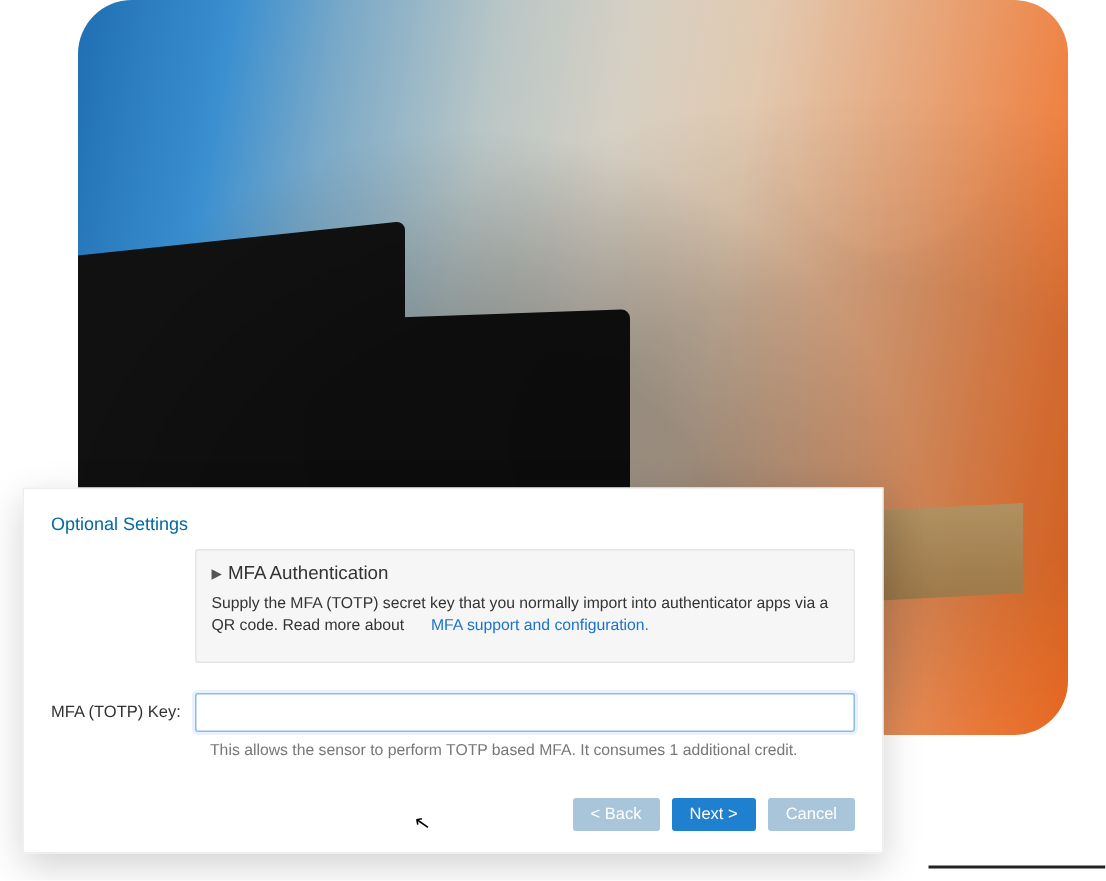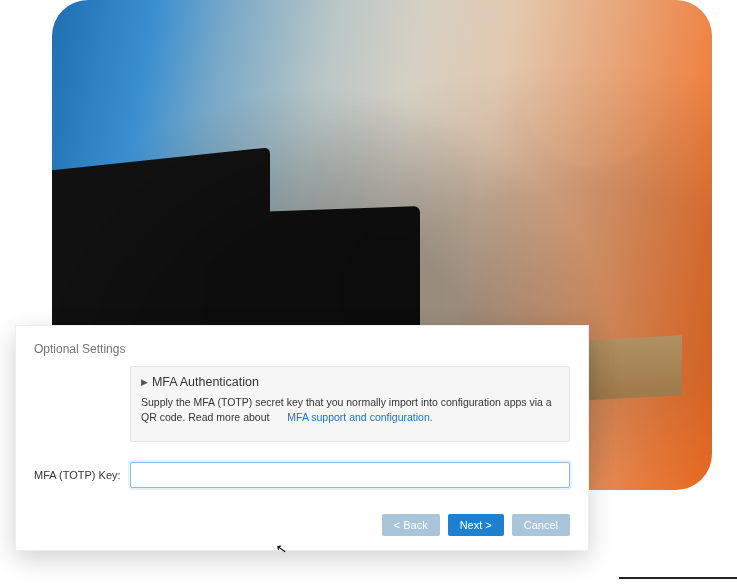--- a/index.html
+++ b/index.html
@@ -49,21 +49,21 @@
     background: #fff;
     padding: 16px 18px 14px 18px;
     border: 1px solid #eee;
     box-shadow: 0 8px 24px rgba(0,0,0,.18);
     font-size: 11px;
     color: #333;
   }
   .dlg-title {
     font-size: 12px;
     margin-bottom: 10px;
-    color:#737373;
+    color:#0369a1;
   }
   .panel {
     margin-left: 96px;
     background: #f6f6f6;
     border: 1px solid #e5e5e5;
     border-radius: 2px;
     padding: 8px 10px 10px 10px;
   }
   .panel-head {
     display:flex; align-items:center; gap:4px;
@@ -133,28 +133,29 @@
 
 <div class="dialog">
   <div class="dlg-title">Optional Settings</div>
 
   <div class="panel">
     <div class="panel-head">
       <span class="caret">▶</span>
       <span>MFA Authentication</span>
     </div>
     <p>
-      <span>Supply the MFA (TOTP) secret key that you normally import into configuration apps via a QR code. Read more about </span><a href="#">MFA support and configuration.</a>
+      <span>Supply the MFA (TOTP) secret key that you normally import into authenticator apps via a QR code. Read more about </span><a href="#">MFA support and configuration.</a>
     </p>
   </div>
 
   <div class="field-row">
     <div class="field-label">MFA (TOTP) Key:</div>
     <input class="field-input" type="text" placeholder="" style="">
   </div>
+  <div class="hint">This allows the sensor to perform TOTP based MFA. It consumes 1 additional credit.</div>
 
   <div class="btn-row">
     <button class="btn btn-muted">&lt; Back</button>
     <button class="btn btn-primary">Next &gt;</button>
     <button class="btn btn-muted">Cancel</button>
   </div>
 </div>
 
 <div class="cursor">↖</div>
 <div class="stray-line"></div>

